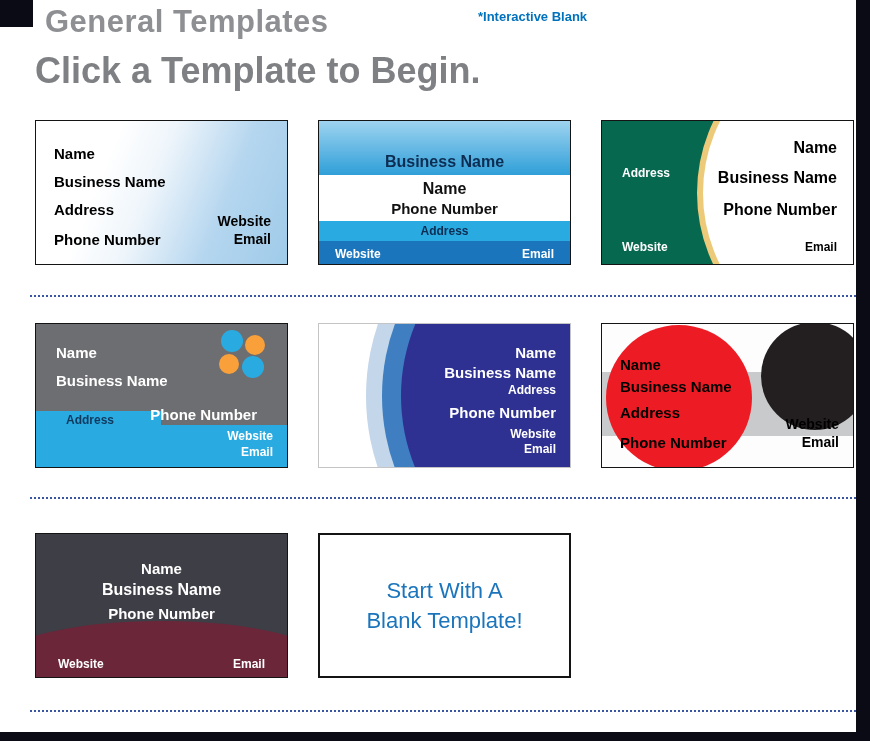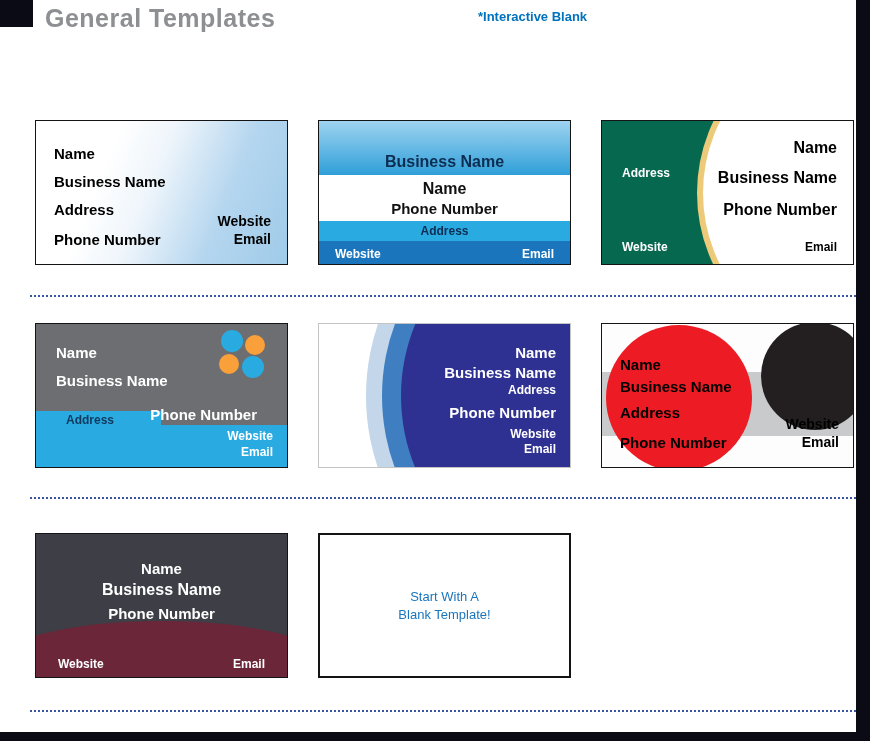--- a/index.html
+++ b/index.html
@@ -13,21 +13,21 @@
     background:#ffffff;
     overflow:hidden;
   }
   
   .chrome-right  { position:absolute; right:0; top:0; width:14px; height:741px; background:#0b0b16; }
   .chrome-bottom { position:absolute; left:0; bottom:0; width:870px; height:9px; background:#0b0b16; }
   .chrome-corner { position:absolute; left:0; top:0; width:33px; height:27px; background:#0b0b16; }
 
   .page-title {
     position:absolute; left:45px; top:4px;
-    font-size:25px; font-weight:bold; color:#8d8f92; letter-spacing:0.5px;
+    font-size:31px; font-weight:bold; color:#8d8f92; letter-spacing:0.5px;
   }
   .page-tag {
     position:absolute; left:478px; top:9px;
     font-size:13px; font-weight:bold; color:#0071bc;
   }
   .page-heading {
     position:absolute; left:35px; top:50px;
     font-size:36px; font-weight:bold; color:#7e8083;
   }
 
@@ -134,33 +134,34 @@
   .card7 .f-phone    { top:71px; font-size:15px; }
   .card7 .f-address  { top:93px; font-size:13px; }
   .c7-dome { position:absolute; left:-15%; bottom:-26px; width:130%; height:82px;
              background:#6b2639; border-radius:50%; }
   .card7 .f-website { left:22px !important; width:auto !important; text-align:left; bottom:6px; font-size:12px; z-index:3; }
   .card7 .f-email   { left:auto !important; right:22px; width:auto !important; bottom:6px; font-size:12px; z-index:3; }
 
   
   .card8 { border:2px solid #141414; background:#fff;
            display:flex; flex-direction:column; align-items:center; justify-content:center; }
-  .card8 span { font-size:13px; color:#1b75bc; line-height:1.35; }
+  .card8 span { font-size:22px; color:#1b75bc; line-height:1.35; }
 </style>
 </head>
 <body>
 
 <div class="stage">
 
   <div class="chrome-corner"></div>
   <div class="chrome-right"></div>
   <div class="chrome-bottom"></div>
 
   <div class="page-title">General Templates</div>
   <div class="page-tag">*Interactive Blank</div>
+  <div class="page-heading">Click a Template to Begin.</div>
 
   <div class="card card1" style="left:35px; top:120px;">
     <span class="lbl f-name">Name</span>
     <span class="lbl f-business">Business Name</span>
     <span class="lbl f-address">Address</span>
     <span class="lbl f-phone">Phone Number</span>
     <span class="lbl f-website">Website</span>
     <span class="lbl f-email">Email</span>
   </div>
 

